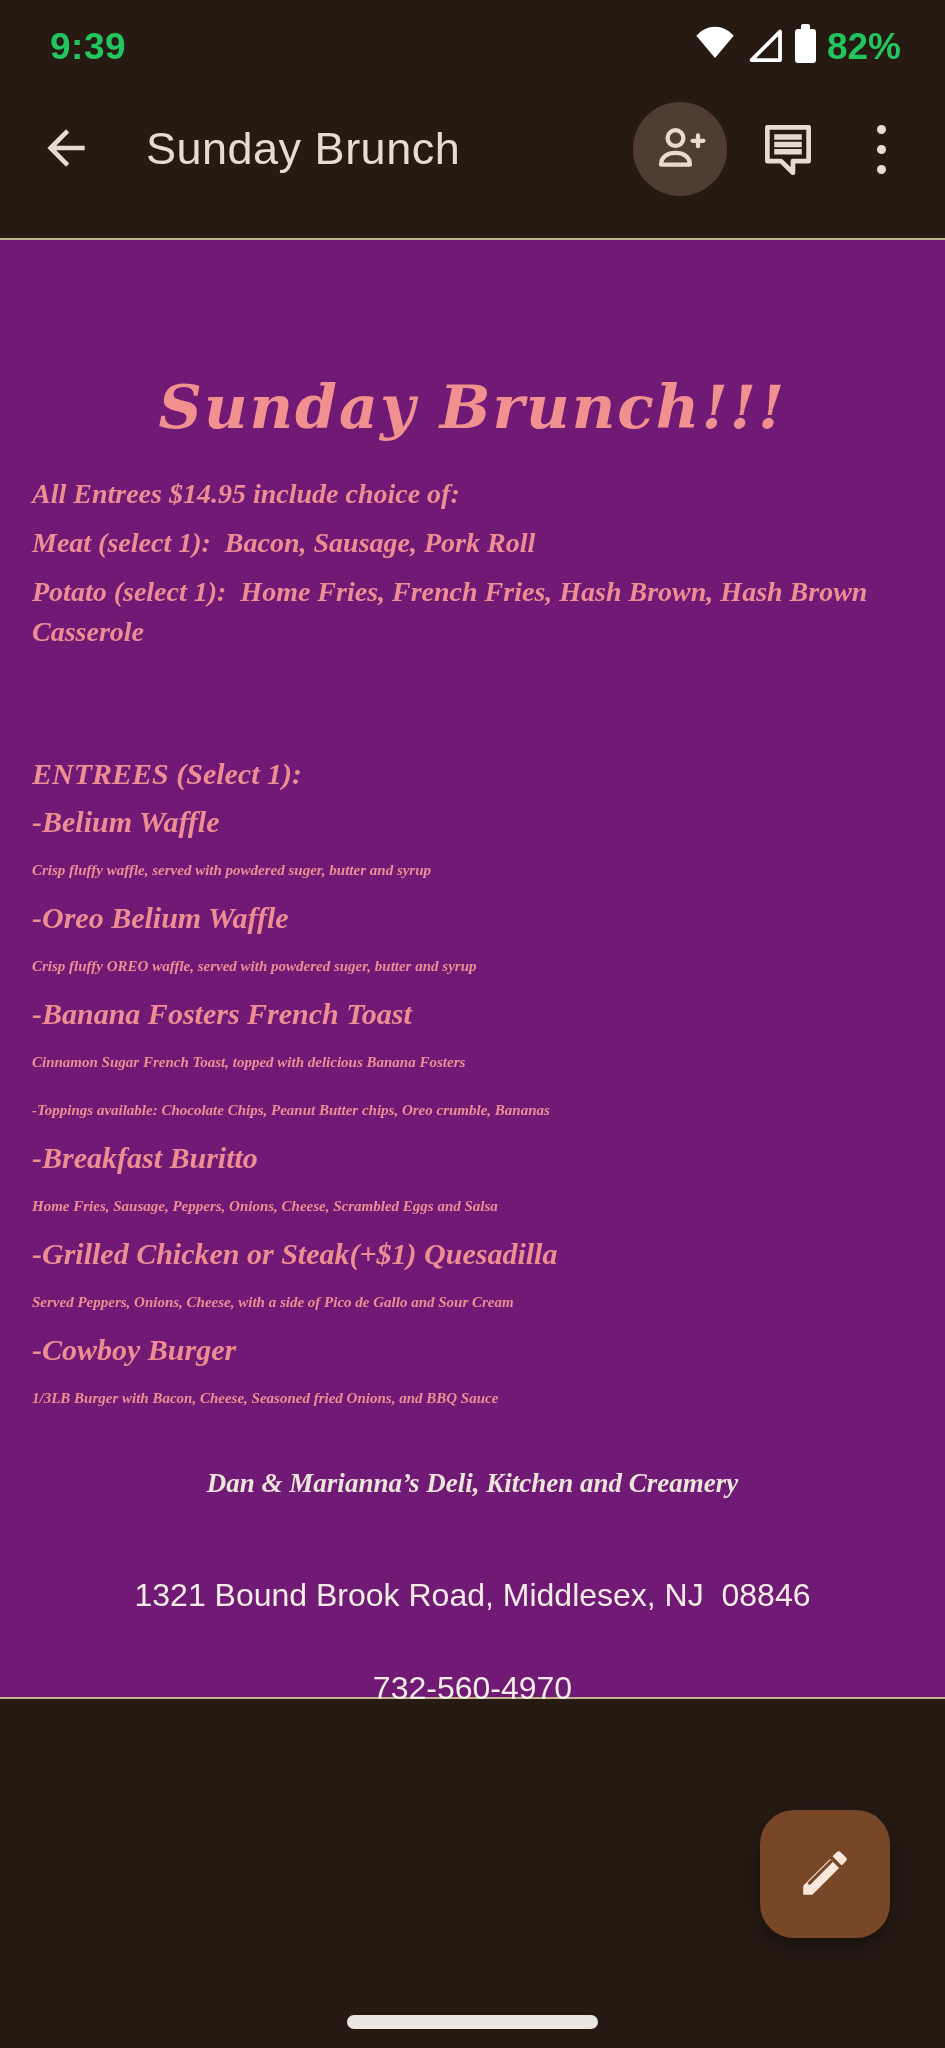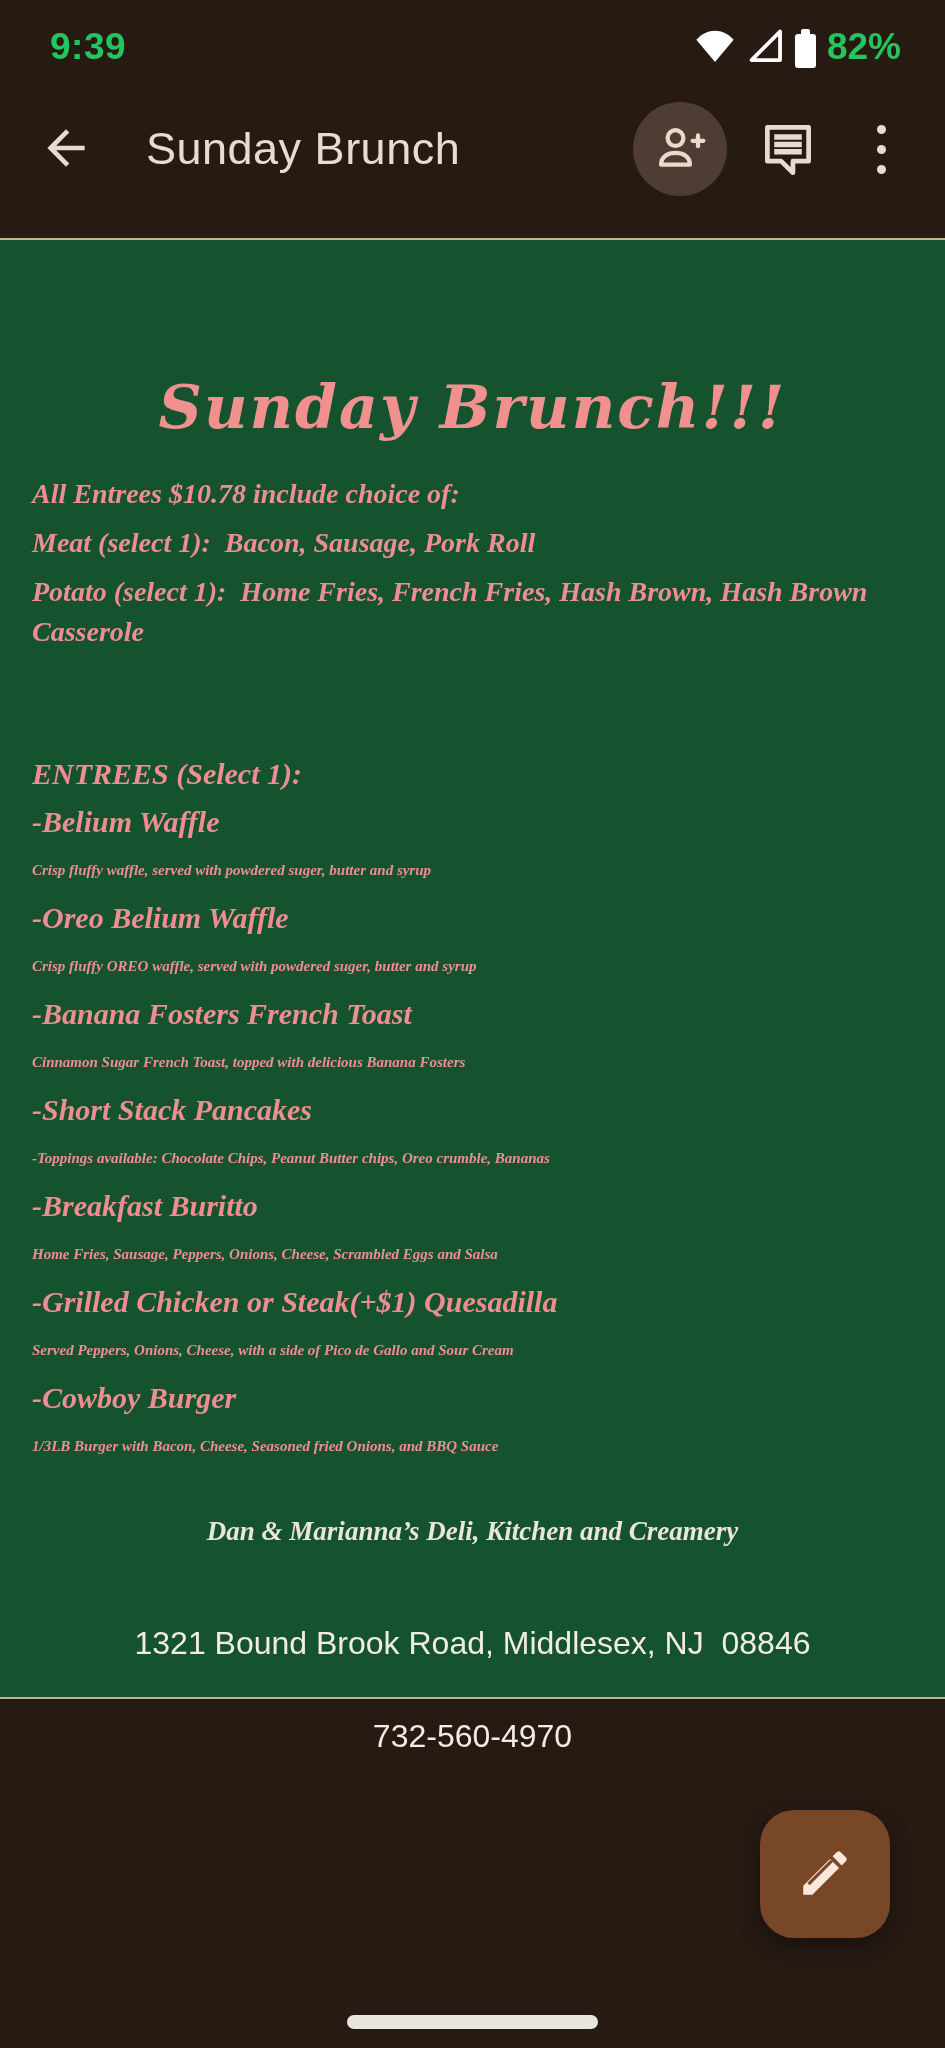--- a/index.html
+++ b/index.html
@@ -11,21 +11,21 @@
     overflow:hidden;
   }
 
   
   .status-bar {
     position:absolute; top:0; left:0; right:0; height:76px;
     display:flex; align-items:center; justify-content:space-between;
     padding:18px 44px 0 50px; color:#22c55e;
   }
   .status-time { font-size:37px; font-weight:bold; letter-spacing:.5px; }
-  .status-right { display:flex; align-items:flex-end; gap:11px; }
+  .status-right { display:flex; align-items:flex-start; gap:11px; }
   .battery-body {
     width:21px; height:34px; background:#ffffff; border-radius:3px;
     position:relative; margin-top:3px;
   }
   .battery-body::before {
     content:""; position:absolute; top:-5px; left:6px; width:9px; height:5px;
     background:#ffffff; border-radius:2px 2px 0 0;
   }
   .battery-pct { font-size:37px; font-weight:600; }
 
@@ -49,21 +49,21 @@
     margin-right:26px; flex:0 0 auto;
   }
   .comment-btn { width:70px; height:70px; margin-right:34px; flex:0 0 auto; }
   .more-btn { width:48px; height:70px; flex:0 0 auto; }
   .dots { display:flex; flex-direction:column; gap:11px; }
   .dots span { width:9px; height:9px; border-radius:50%; background:#e7dcd1; }
 
   
   .note-content {
     position:absolute; top:238px; left:0; right:0; height:1461px;
-    background:#14532d;
+    background:#701a75;
     border-top:2px solid #c2b38f; border-bottom:2px solid #c2b38f;
     padding:0 32px; color:#ee8e92;
     font-family:"Liberation Serif", "DejaVu Serif", serif;
     font-style:italic; font-weight:bold;
   }
   .note-title {
     text-align:center; margin-top:128px; font-size:60px; line-height:78px;
     color:#f0908f; letter-spacing:2px;
     font-family:"DejaVu Serif", serif;
   }
@@ -158,42 +158,41 @@
         <span></span>
         <span></span>
     </span>
   </button>
 </div>
 
 <div class="note-content">
   <div class="note-title">Sunday Brunch!!!</div>
 
   <div class="intro">
-    <p>All Entrees $10.78 include choice of:</p>
+    <p>All Entrees $14.95 include choice of:</p>
     <p>Meat (select 1):  Bacon, Sausage, Pork Roll</p>
     <p>Potato (select 1):  Home Fries, French Fries, Hash Brown, Hash Brown Casserole</p>
   </div>
 
   <div class="entrees-heading">ENTREES (Select 1):</div>
 
   <div class="menu">
     <div class="menu-item">
       <div class="item-name">-Belium Waffle</div>
       <div class="item-desc">Crisp fluffy waffle, served with powdered suger, butter and syrup</div>
     </div>
     <div class="menu-item">
       <div class="item-name">-Oreo Belium Waffle</div>
       <div class="item-desc">Crisp fluffy OREO waffle, served with powdered suger, butter and syrup</div>
     </div>
     <div class="menu-item">
       <div class="item-name">-Banana Fosters French Toast</div>
       <div class="item-desc">Cinnamon Sugar French Toast, topped with delicious Banana Fosters</div>
     </div>
     <div class="menu-item">
-      <div class="item-name">-Short Stack Pancakes</div>
       <div class="item-desc">-Toppings available: Chocolate Chips, Peanut Butter chips, Oreo crumble, Bananas</div>
     </div>
     <div class="menu-item">
       <div class="item-name">-Breakfast Buritto</div>
       <div class="item-desc">Home Fries, Sausage, Peppers, Onions, Cheese, Scrambled Eggs and Salsa</div>
     </div>
     <div class="menu-item">
       <div class="item-name">-Grilled Chicken or Steak(+$1) Quesadilla</div>
       <div class="item-desc">Served Peppers, Onions, Cheese, with a side of Pico de Gallo and Sour Cream</div>
     </div>

